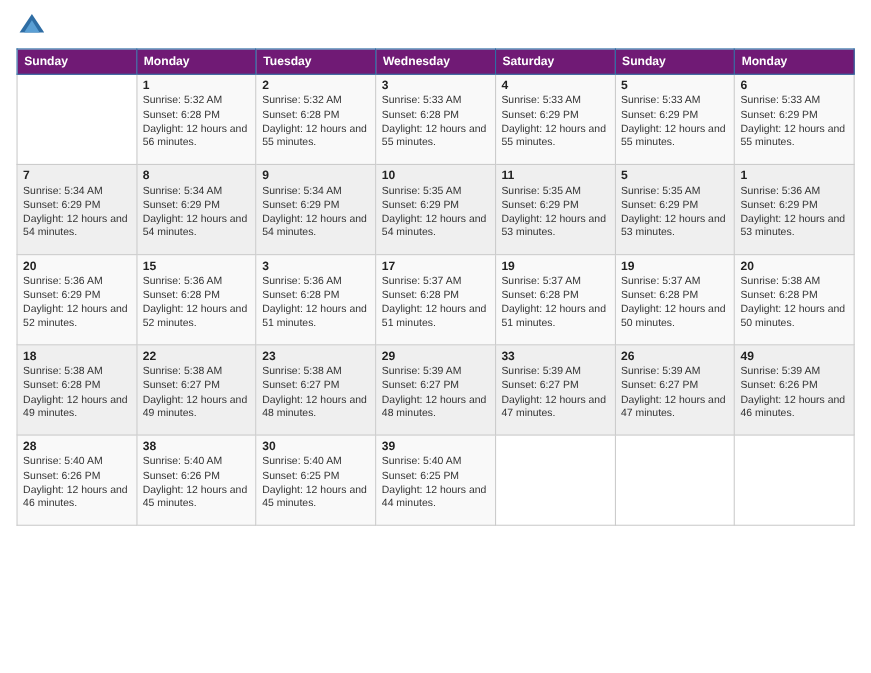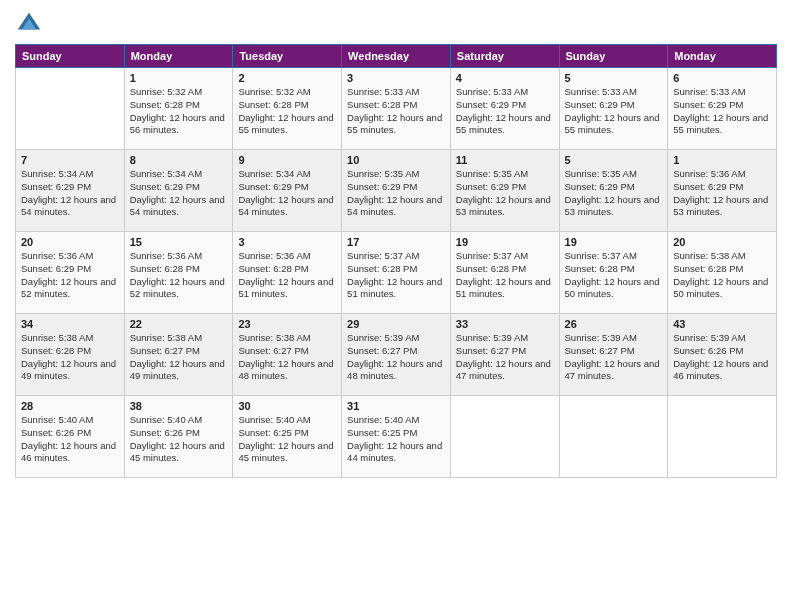--- a/index.html
+++ b/index.html
@@ -218,21 +218,21 @@
             <div class="day-number">19</div>
             <div class="day-info">Sunrise: 5:37 AM<br>Sunset: 6:28 PM<br>Daylight: 12 hours and 50 minutes.</div>
           </td>
           <td>
             <div class="day-number">20</div>
             <div class="day-info">Sunrise: 5:38 AM<br>Sunset: 6:28 PM<br>Daylight: 12 hours and 50 minutes.</div>
           </td>
         </tr>
         <tr>
           <td>
-            <div class="day-number">34</div>
+            <div class="day-number">18</div>
             <div class="day-info">Sunrise: 5:38 AM<br>Sunset: 6:28 PM<br>Daylight: 12 hours and 49 minutes.</div>
           </td>
           <td>
             <div class="day-number">22</div>
             <div class="day-info">Sunrise: 5:38 AM<br>Sunset: 6:27 PM<br>Daylight: 12 hours and 49 minutes.</div>
           </td>
           <td>
             <div class="day-number">23</div>
             <div class="day-info">Sunrise: 5:38 AM<br>Sunset: 6:27 PM<br>Daylight: 12 hours and 48 minutes.</div>
           </td>
@@ -242,39 +242,39 @@
           </td>
           <td>
             <div class="day-number">33</div>
             <div class="day-info">Sunrise: 5:39 AM<br>Sunset: 6:27 PM<br>Daylight: 12 hours and 47 minutes.</div>
           </td>
           <td>
             <div class="day-number">26</div>
             <div class="day-info">Sunrise: 5:39 AM<br>Sunset: 6:27 PM<br>Daylight: 12 hours and 47 minutes.</div>
           </td>
           <td>
-            <div class="day-number">43</div>
+            <div class="day-number">49</div>
             <div class="day-info">Sunrise: 5:39 AM<br>Sunset: 6:26 PM<br>Daylight: 12 hours and 46 minutes.</div>
           </td>
         </tr>
         <tr>
           <td>
             <div class="day-number">28</div>
             <div class="day-info">Sunrise: 5:40 AM<br>Sunset: 6:26 PM<br>Daylight: 12 hours and 46 minutes.</div>
           </td>
           <td>
             <div class="day-number">38</div>
             <div class="day-info">Sunrise: 5:40 AM<br>Sunset: 6:26 PM<br>Daylight: 12 hours and 45 minutes.</div>
           </td>
           <td>
             <div class="day-number">30</div>
             <div class="day-info">Sunrise: 5:40 AM<br>Sunset: 6:25 PM<br>Daylight: 12 hours and 45 minutes.</div>
           </td>
           <td>
-            <div class="day-number">31</div>
+            <div class="day-number">39</div>
             <div class="day-info">Sunrise: 5:40 AM<br>Sunset: 6:25 PM<br>Daylight: 12 hours and 44 minutes.</div>
           </td>
           <td class="empty-cell"></td>
           <td class="empty-cell"></td>
           <td class="empty-cell"></td>
         </tr>
       </tbody>
   </table>
 </div>
 

